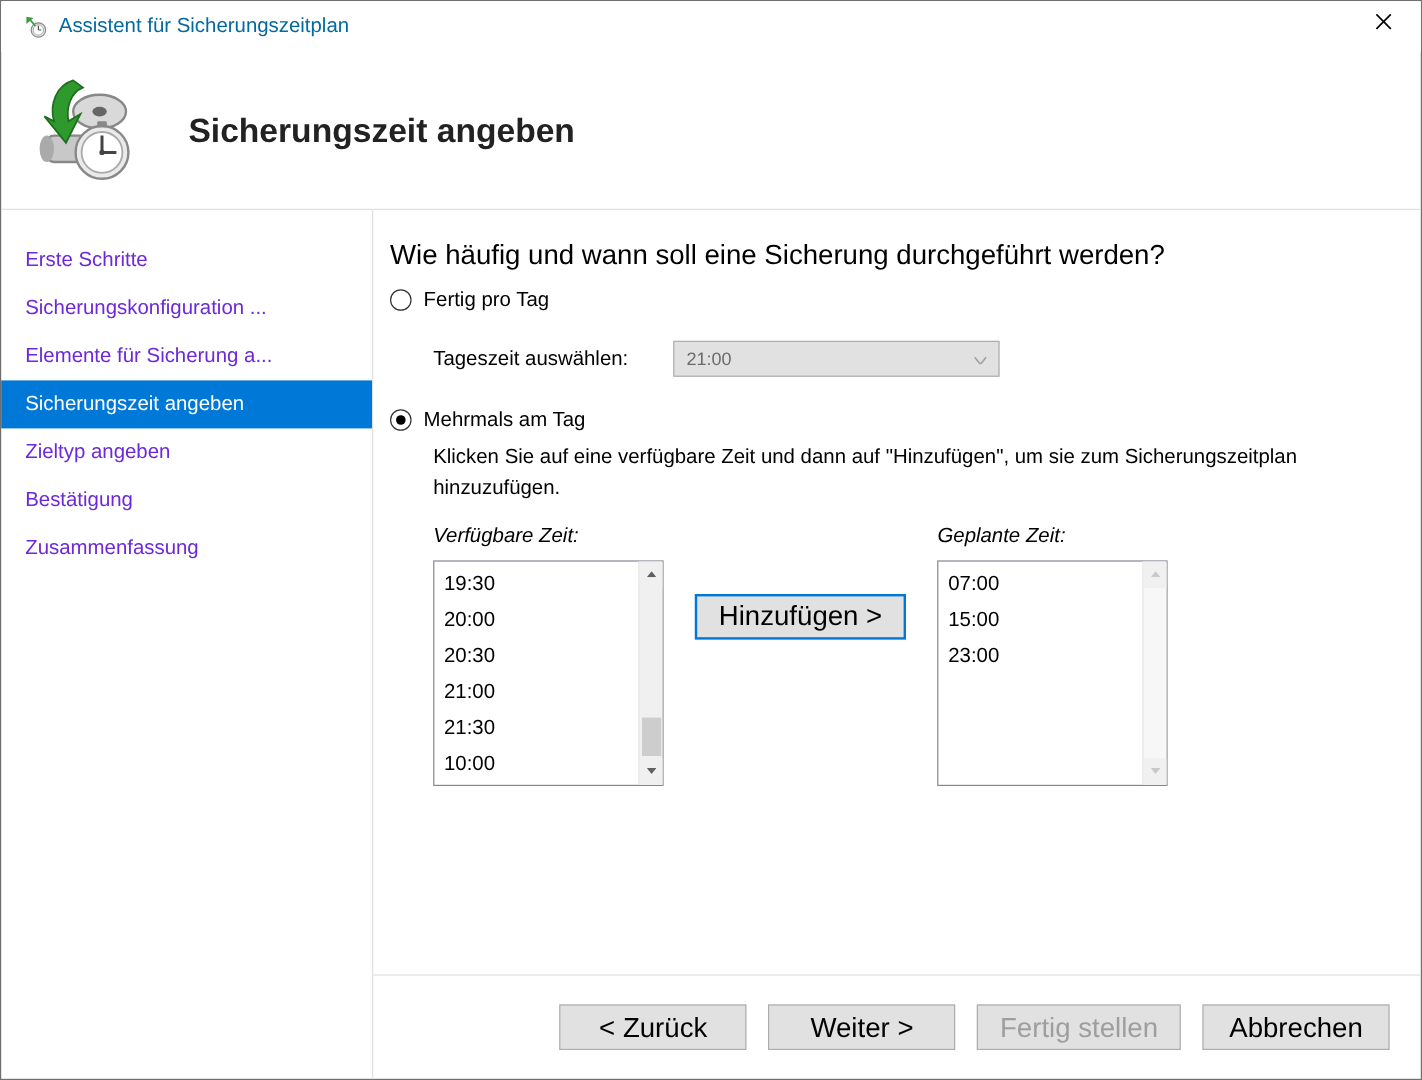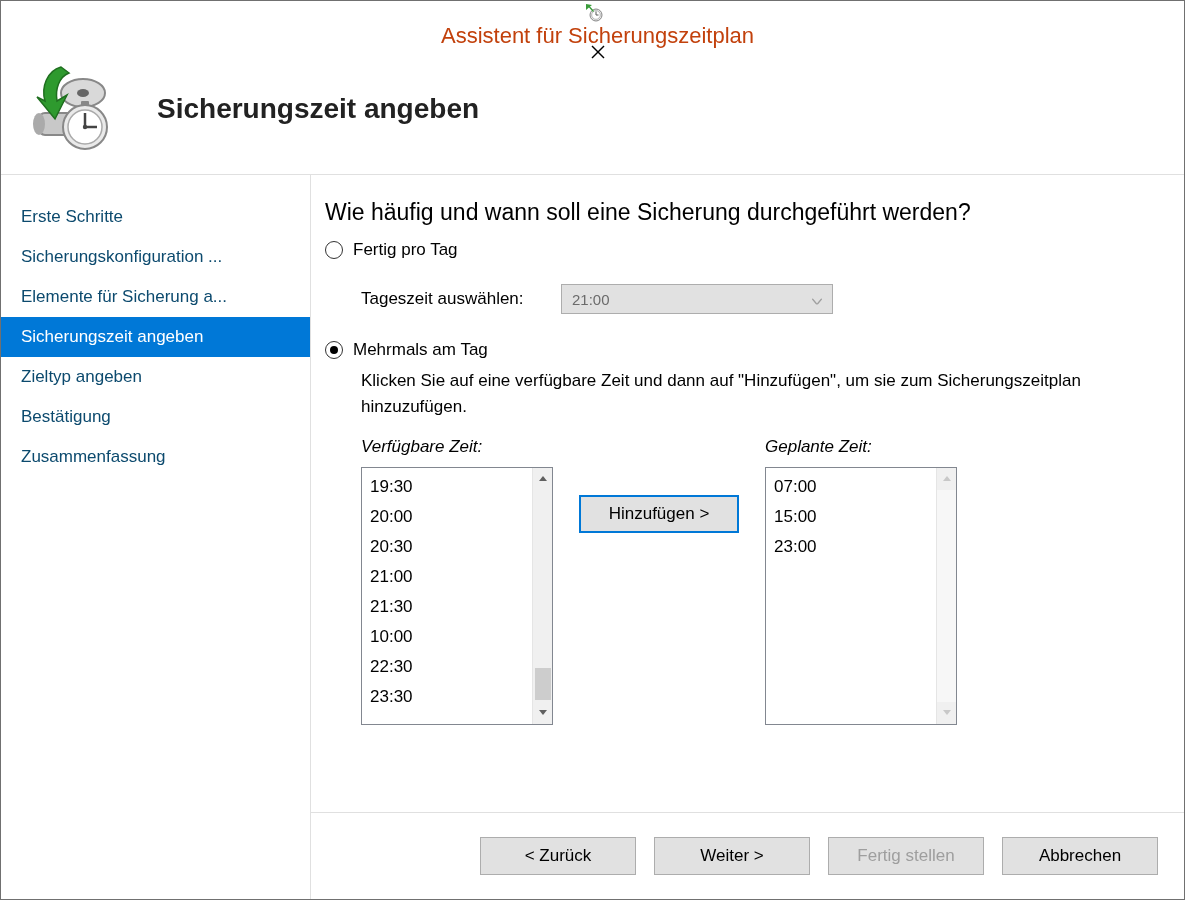--- a/index.html
+++ b/index.html
@@ -17,24 +17,23 @@
     border: 1px solid #707070;
     display: flex;
     flex-direction: column;
     background: #fff;
   }
   .titlebar {
     height: 42px;
     display: flex;
     align-items: center;
     padding: 0 8px 0 18px;
-    font-size: 22px;
-    color: #c2410c;
+    font-size: 17px;
+    color: #0369a1;
     background: #fff;
-    flex-direction: column;
   }
   .titlebar .title-icon {
     width: 22px; height: 22px;
     margin-right: 8px;
     display: inline-flex; align-items: center; justify-content: center;
   }
   .titlebar .title-text { flex: 1; }
   .titlebar .close-btn {
     width: 46px; height: 30px;
     display: flex; align-items: center; justify-content: center;
@@ -73,21 +72,21 @@
     width: 310px;
     border-right: 1px solid #e0e0e0;
     padding-top: 22px;
   }
   .sidebar .step {
     height: 40px;
     display: flex;
     align-items: center;
     padding: 0 20px;
     font-size: 17px;
-    color: #0c4a6e;
+    color: #6d28d9;
     white-space: nowrap;
     overflow: hidden;
     text-overflow: ellipsis;
   }
   .sidebar .step.selected {
     background: #0078D7;
     color: #fff;
   }
 
   .content {
@@ -172,21 +171,21 @@
     flex-direction: column;
   }
   .list-col .col-label {
     font-size: 17px;
     margin-bottom: 10px;
     font-style: italic;
   }
   .listbox-wrap {
     position: relative;
     width: 192px;
-    height: 258px;
+    height: 188px;
     border: 1px solid #828790;
     background: #fff;
     display: flex;
     flex-direction: column;
   }
   .listbox-items {
     flex: 1;
     overflow: hidden;
     padding: 4px 0 4px 8px;
   }
@@ -228,21 +227,21 @@
     margin-top: 58px;
   }
   .btn {
     height: 38px;
     min-width: 160px;
     border: 1px solid #adadad;
     background: #e1e1e1;
     display: inline-flex;
     align-items: center;
     justify-content: center;
-    font-size: 17px;
+    font-size: 23px;
     padding: 0 18px;
     color: #000;
   }
   .btn.primary {
     border: 2px solid #0078D7;
     background: #e1e1e1;
   }
   .btn.disabled {
     color: #9e9e9e;
   }

